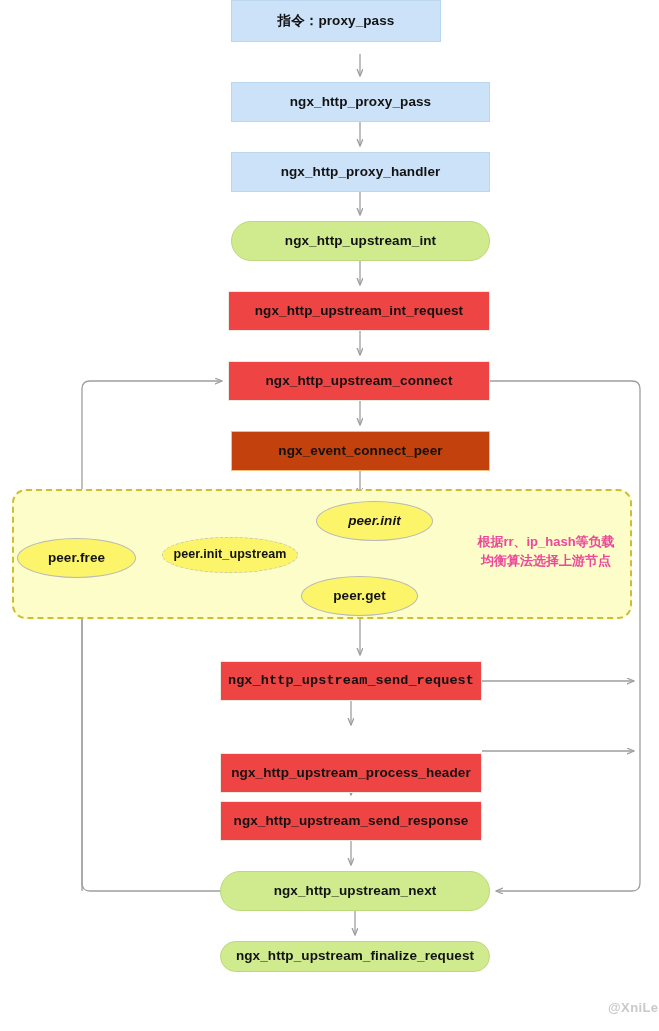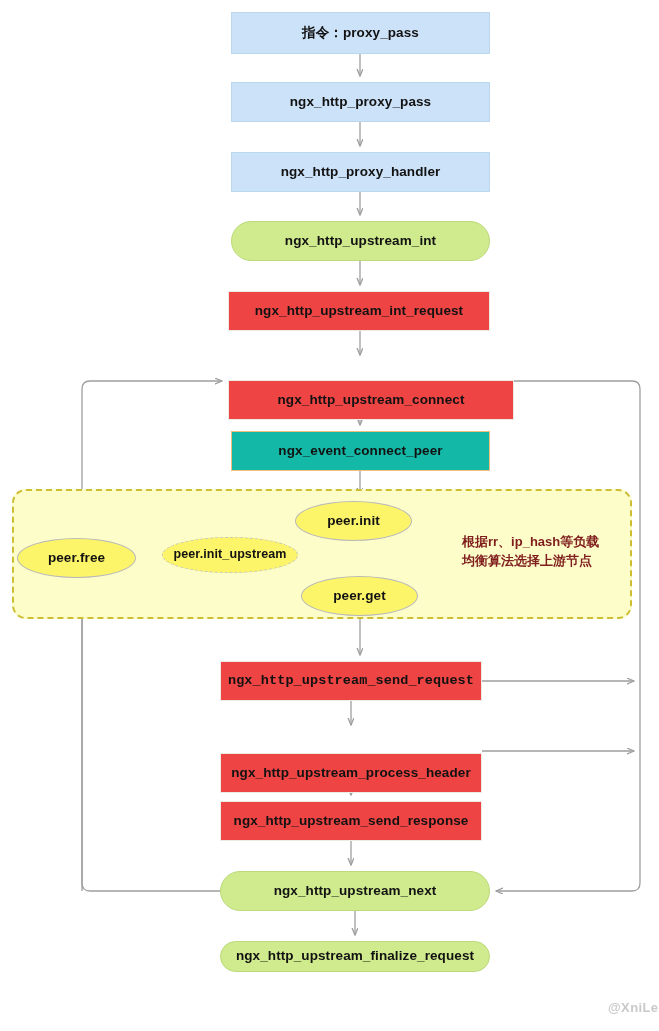--- a/index.html
+++ b/index.html
@@ -37,21 +37,21 @@
     color: #121212;
     letter-spacing: 0.1px;
     line-height: 1.25;
     z-index: 3;
   }
   .rect {
     border: 1px solid #e6e2d8;
   }
   .blue   { background: #cce2f8; border-color: #bcd7f0; }
   .cream  { background: #ef4444; border-color: #eceae3; }
-  .orange { background: #14b8a6; border-color: #f3bd80; }
+  .orange { background: #c2410c; border-color: #f3bd80; }
   .green  { background: #cfeb8d; border: 1px solid #bcd97c; border-radius: 20px; }
   .ellipse {
     background: #fdf569;
     border: 1px solid #b9b9b9;
     border-radius: 50%;
     z-index: 4;
   }
   .ellipse-dashed {
     background: #fdf569;
     border: 1px dashed #c9c9b4;
@@ -61,25 +61,25 @@
   .group-box {
     position: absolute;
     box-sizing: border-box;
     background: #fdfdca;
     border: 2px dashed #cdbe33;
     border-radius: 14px;
     z-index: 2;
   }
   .annotation {
     position: absolute;
-    color: #7f1d1d;
+    color: #ec4899;
     font-weight: bold;
     font-size: 13px;
     line-height: 1.45;
-    text-align: left;
+    text-align: center;
     z-index: 5;
     white-space: pre-line;
   }
   .watermark {
     position: absolute;
     color: #c9c9c9;
     font-weight: bold;
     font-size: 13px;
     letter-spacing: 0.4px;
     z-index: 6;
@@ -122,35 +122,35 @@
 
       <path d="M82,891 L82,584" marker-end="url(#ah)"></path>
     </g>
   </svg>
 
   <div class="group-box" style="left:12px; top:489px; width:620px; height:130px;"></div>
 
   <div class="annotation" style="left:462px; top:533px; width:168px;">根据rr、ip_hash等负载
 均衡算法选择上游节点</div>
 
-  <div class="node rect blue" style="left:231px; top:12px; width:259px; height:42px;">指令：proxy_pass</div>
+  <div class="node rect blue" style="left:231px; top:0; width:210px; height:42px;">指令：proxy_pass</div>
 
   <div class="node rect blue" style="left:231px; top:82px; width:259px; height:40px;">ngx_http_proxy_pass</div>
 
   <div class="node rect blue" style="left:231px; top:152px; width:259px; height:40px;">ngx_http_proxy_handler</div>
 
   <div class="node green" style="left:231px; top:221px; width:259px; height:40px;">ngx_http_upstream_int</div>
 
   <div class="node rect cream" style="left:228px; top:291px; width:262px; height:40px;">ngx_http_upstream_int_request</div>
 
-  <div class="node rect cream" style="left:228px; top:380px; width:286px; height:40px;text-align:right;">ngx_http_upstream_connect</div>
+  <div class="node rect cream" style="left:228px; top:361px; width:262px; height:40px;text-align:right;">ngx_http_upstream_connect</div>
 
   <div class="node rect orange" style="left:231px; top:431px; width:259px; height:40px;">ngx_event_connect_peer</div>
 
-  <div class="node ellipse" style="left:295px; top:501px; width:117px; height:40px;">peer.init</div>
+  <div class="node ellipse" style="left:316px; top:501px; width:117px; height:40px;font-style:italic;">peer.init</div>
 
   <div class="node ellipse" style="left:301px; top:576px; width:117px; height:40px;">peer.get</div>
 
   <div class="node ellipse" style="left:17px; top:538px; width:119px; height:40px;">peer.free</div>
 
   <div class="node ellipse-dashed" style="left:162px; top:537px; width:136px; height:36px; font-size:12.5px;">peer.init_upstream</div>
 
   <div class="node rect cream" style="left:220px; top:661px; width:262px; height:40px;font-family:Liberation Mono, monospace;">ngx_http_upstream_send_request</div>
 
   <div class="node rect cream" style="left:220px; top:731px; width:262px; height:40px;margin-top:22px;">ngx_http_upstream_process_header</div>

